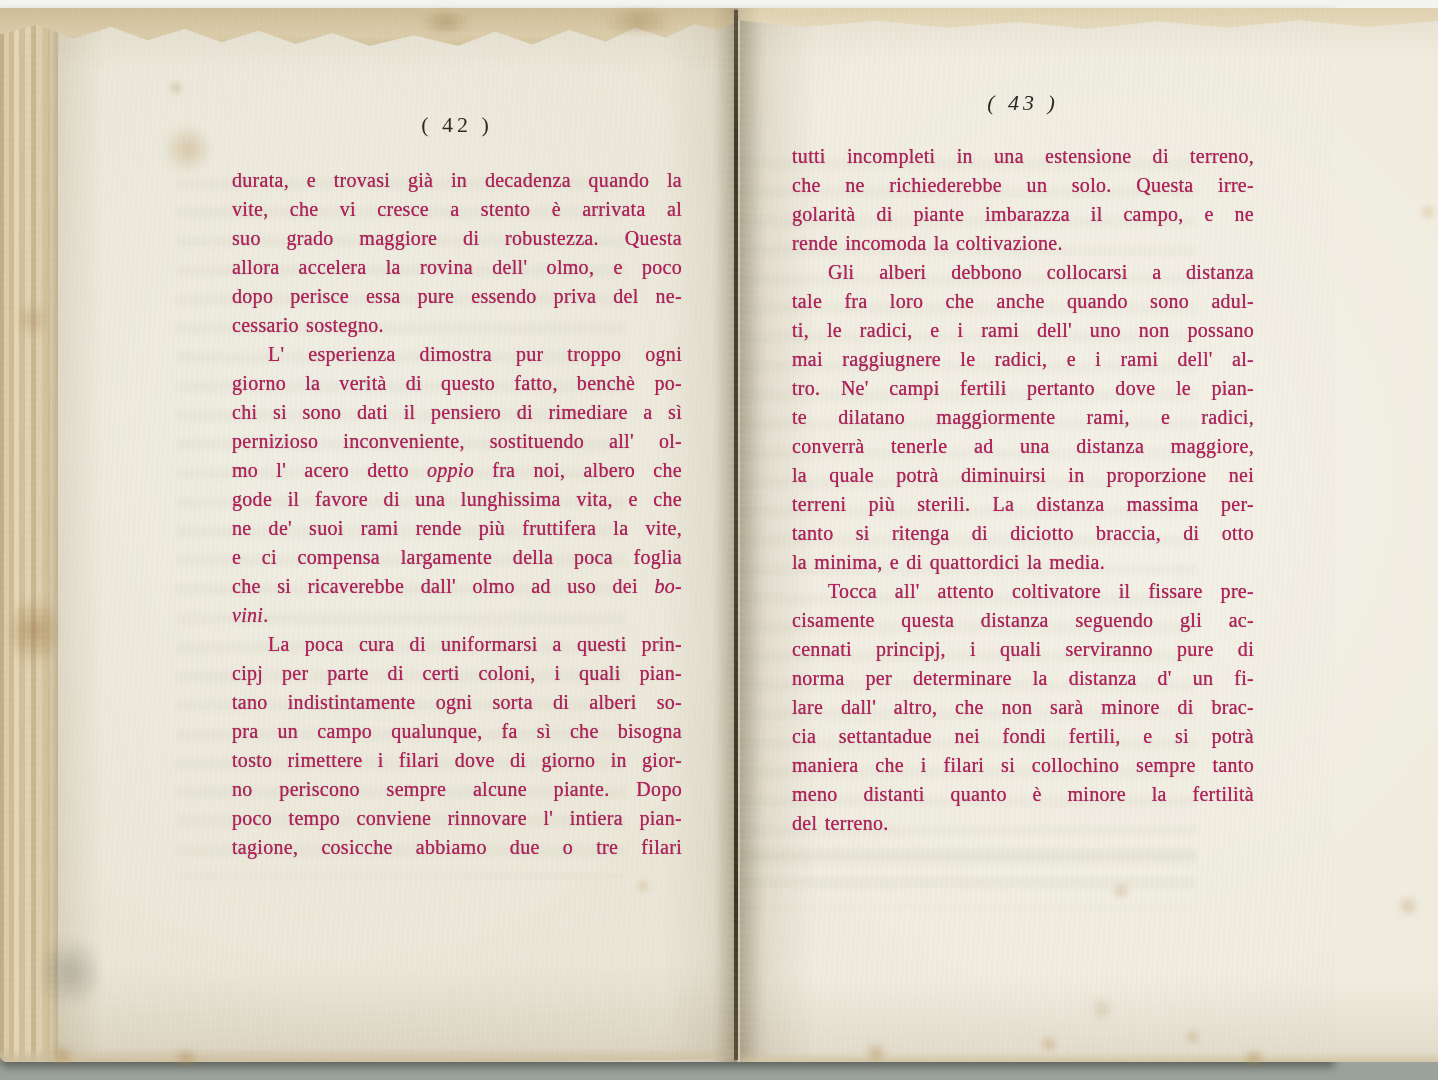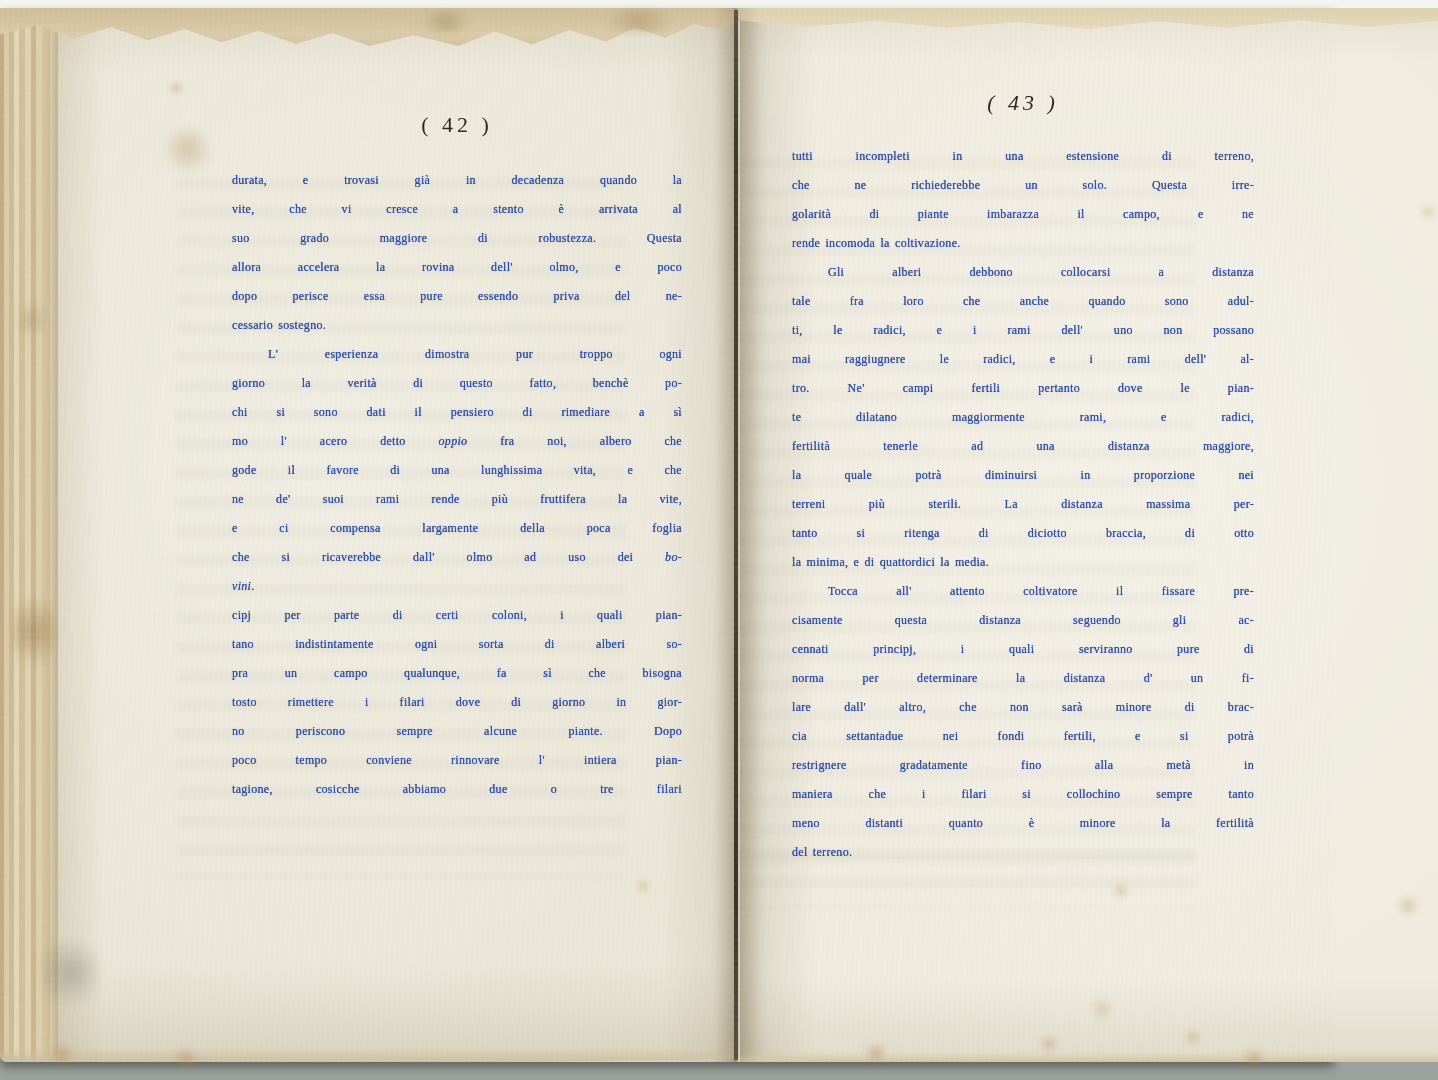--- a/index.html
+++ b/index.html
@@ -58,21 +58,21 @@
     repeating-linear-gradient(2deg, rgba(255,255,255,.05) 0 3px, rgba(255,255,255,0) 3px 7px);}
   
   .ghost{position:absolute;pointer-events:none;filter:blur(2px);
     background:repeating-linear-gradient(180deg, rgba(125,135,100,.09) 0 11px,
       rgba(125,135,100,0) 11px 29px);}
   
   .stain{position:absolute;border-radius:50%;filter:blur(3px);pointer-events:none;}
   
   .pagenum{position:absolute;width:450px;text-align:center;color:#2b2721;
     font-size:22px;letter-spacing:4px;}
-  .textblock{position:absolute;width:450px;color:#1d4ed8;font-size:12px;
+  .textblock{position:absolute;width:450px;color:#be185d;font-size:20px;
     letter-spacing:.3px;word-spacing:2px;
     text-shadow:0 0 .7px rgba(43,39,33,.75);}
   .textblock .line{height:29px;line-height:29px;text-align:justify;
     text-align-last:justify;}
   .textblock .line.endline{text-align-last:left;}
   .textblock .line.indent{text-indent:36px;}
   #left-pagenum{left:232px;top:104px;}
   #left-text{left:232px;top:158px;}
   #right-pagenum{left:792px;top:82px;width:462px;font-style:italic;}
   #right-text{left:792px;top:134px;width:462px;}
@@ -121,26 +121,28 @@
     <div class="textblock" id="left-text">
         <div class="line">durata, e trovasi già in decadenza quando la</div>
         <div class="line">vite, che vi cresce a stento è arrivata al</div>
         <div class="line">suo grado maggiore di robustezza. Questa</div>
         <div class="line">allora accelera la rovina dell' olmo, e poco</div>
         <div class="line">dopo perisce essa pure essendo priva del ne-</div>
         <div class="line endline">cessario sostegno.</div>
         <div class="line indent">L' esperienza dimostra pur troppo ogni</div>
         <div class="line">giorno la verità di questo fatto, benchè po-</div>
         <div class="line">chi si sono dati il pensiero di rimediare a sì</div>
+        <div class="line">pernizioso inconveniente, sostituendo all' ol-</div>
         <div class="line">mo l' acero detto <i>oppio</i> fra noi, albero che</div>
         <div class="line">gode il favore di una lunghissima vita, e che</div>
         <div class="line">ne de' suoi rami rende più fruttifera la vite,</div>
         <div class="line">e ci compensa largamente della poca foglia</div>
         <div class="line">che si ricaverebbe dall' olmo ad uso dei <i>bo-</i></div>
         <div class="line endline"><i>vini</i>.</div>
+        <div class="line indent">La poca cura di uniformarsi a questi prin-</div>
         <div class="line">cipj per parte di certi coloni, i quali pian-</div>
         <div class="line">tano indistintamente ogni sorta di alberi so-</div>
         <div class="line">pra un campo qualunque, fa sì che bisogna</div>
         <div class="line">tosto rimettere i filari dove di giorno in gior-</div>
         <div class="line">no periscono sempre alcune piante. Dopo</div>
         <div class="line">poco tempo conviene rinnovare l' intiera pian-</div>
         <div class="line">tagione, cosicche abbiamo due o tre filari</div>
       </div>
 
     <div class="pagenum" id="right-pagenum">( 43 )</div>
@@ -148,32 +150,31 @@
         <div class="line">tutti incompleti in una estensione di terreno,</div>
         <div class="line">che ne richiederebbe un solo. Questa irre-</div>
         <div class="line">golarità di piante imbarazza il campo, e ne</div>
         <div class="line endline">rende incomoda la coltivazione.</div>
         <div class="line indent">Gli alberi debbono collocarsi a distanza</div>
         <div class="line">tale fra loro che anche quando sono adul-</div>
         <div class="line">ti, le radici, e i rami dell' uno non possano</div>
         <div class="line">mai raggiugnere le radici, e i rami dell' al-</div>
         <div class="line">tro. Ne' campi fertili pertanto dove le pian-</div>
         <div class="line">te dilatano maggiormente rami, e radici,</div>
-        <div class="line">fertilità tenerle ad una distanza maggiore,</div>
+        <div class="line">converrà tenerle ad una distanza maggiore,</div>
         <div class="line">la quale potrà diminuirsi in proporzione nei</div>
         <div class="line">terreni più sterili. La distanza massima per-</div>
         <div class="line">tanto si ritenga di diciotto braccia, di otto</div>
         <div class="line endline">la minima, e di quattordici la media.</div>
         <div class="line indent">Tocca all' attento coltivatore il fissare pre-</div>
         <div class="line">cisamente questa distanza seguendo gli ac-</div>
         <div class="line">cennati principj, i quali serviranno pure di</div>
         <div class="line">norma per determinare la distanza d' un fi-</div>
         <div class="line">lare dall' altro, che non sarà minore di brac-</div>
         <div class="line">cia settantadue nei fondi fertili, e si potrà</div>
-        <div class="line">restrignere gradatamente fino alla metà in</div>
         <div class="line">maniera che i filari si collochino sempre tanto</div>
         <div class="line">meno distanti quanto è minore la fertilità</div>
         <div class="line endline">del terreno.</div>
       </div>
 
     <div class="texture"></div>
   </div>
 </div>
 
 </body></html>

